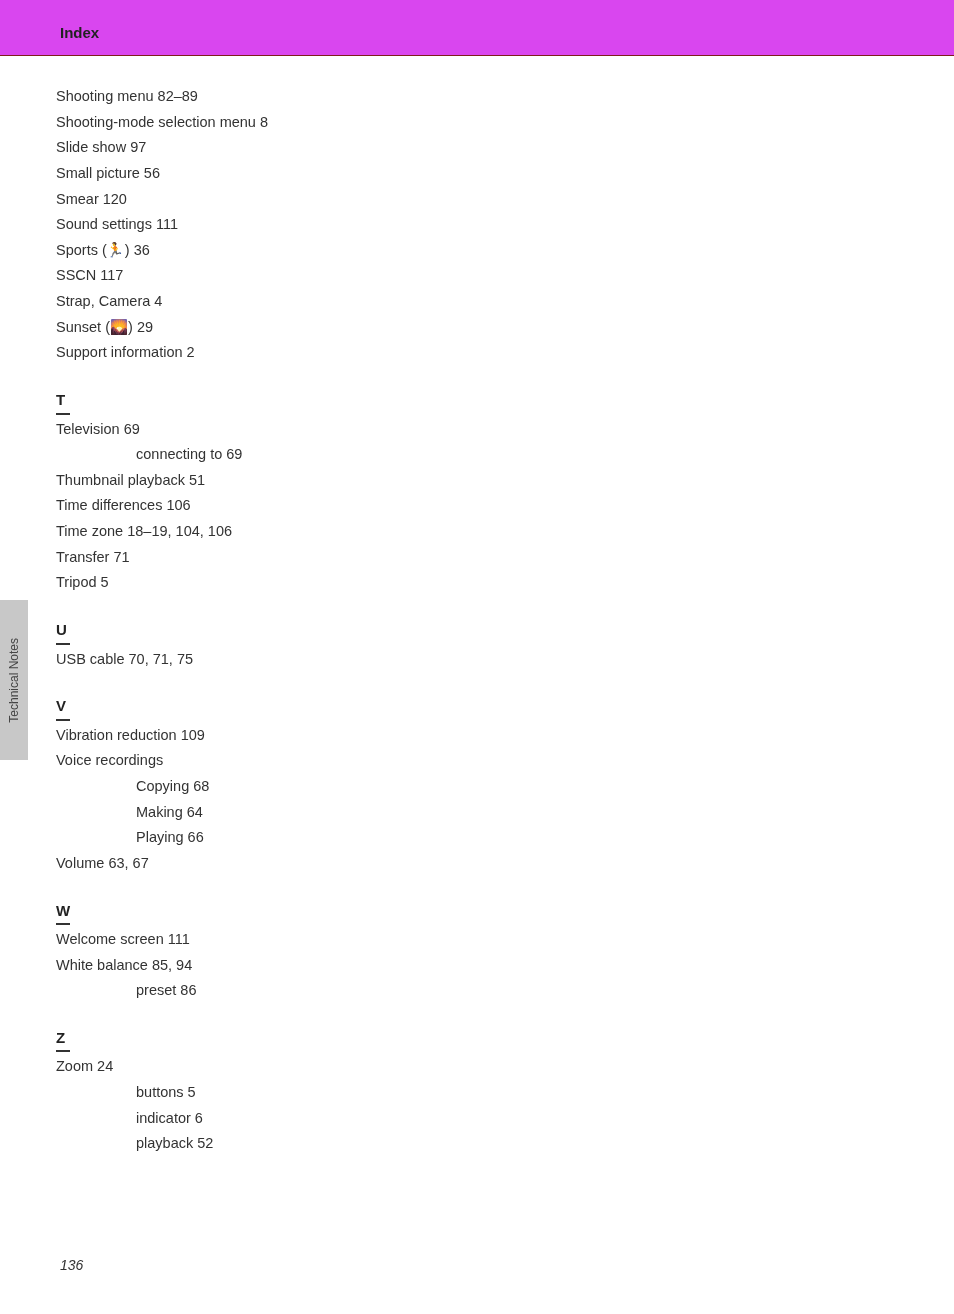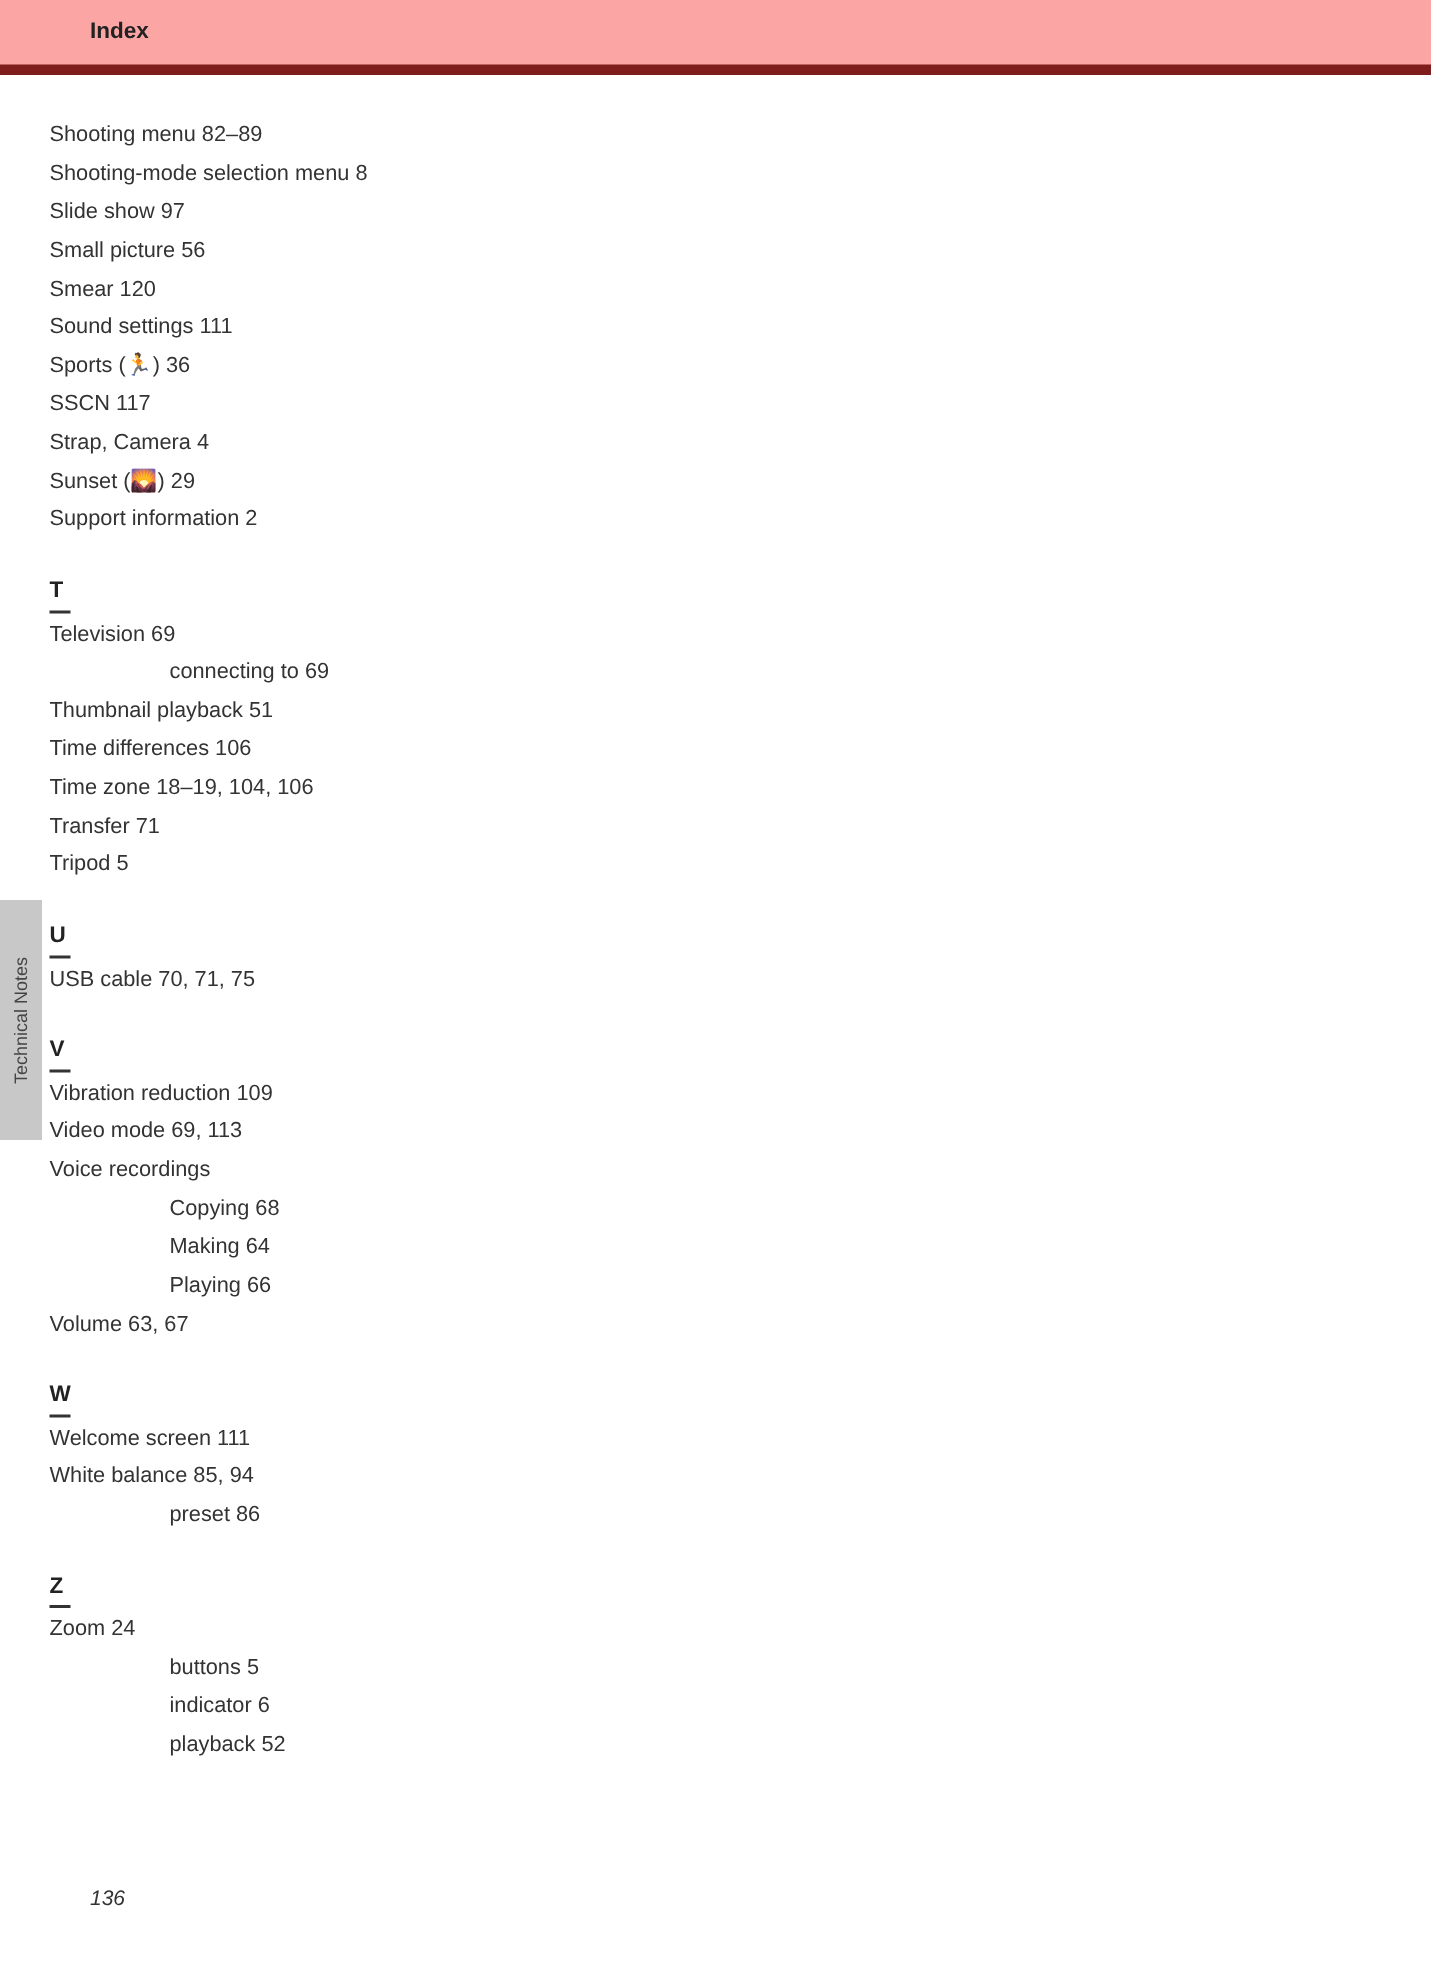--- a/index.html
+++ b/index.html
@@ -13,33 +13,33 @@
       height: 1314px;
       background: #ffffff;
       font-family: Arial, Helvetica, sans-serif;
       font-size: 15px;
       color: #222222;
       position: relative;
       overflow: hidden;
     }
 
     .header-bar {
-      background: #fca5a5;
-      padding: 12px 60px 14px 60px;
-      border-bottom: 7px solid #7f1d1d;
+      background: #d946ef;
+      padding: 24px 60px 14px 60px;
+      border-bottom: 1px solid #7f1d1d;
     }
 
     .header-bar span {
       font-size: 15px;
       font-weight: bold;
       color: #222;
     }
 
     .main-content {
-      padding: 28px 60px 40px 33px;
+      padding: 28px 60px 40px 56px;
       line-height: 1.7;
     }
 
     .entry {
       display: block;
       font-size: 14.5px;
       color: #333;
       margin-bottom: 1px;
     }
 
@@ -132,21 +132,20 @@
       <span class="section-letter">U</span>
     </div>
     <span class="entry">USB cable 70, 71, 75</span>
   </div>
 
   <div class="section-block">
     <div style="margin-top:12px;">
       <span class="section-letter">V</span>
     </div>
     <span class="entry">Vibration reduction 109</span>
-    <span class="entry">Video mode 69, 113</span>
     <span class="entry">Voice recordings</span>
     <span class="entry indented">Copying 68</span>
     <span class="entry indented">Making 64</span>
     <span class="entry indented">Playing 66</span>
     <span class="entry">Volume 63, 67</span>
   </div>
 
   <div class="section-block">
     <div style="margin-top:12px;">
       <span class="section-letter">W</span>

